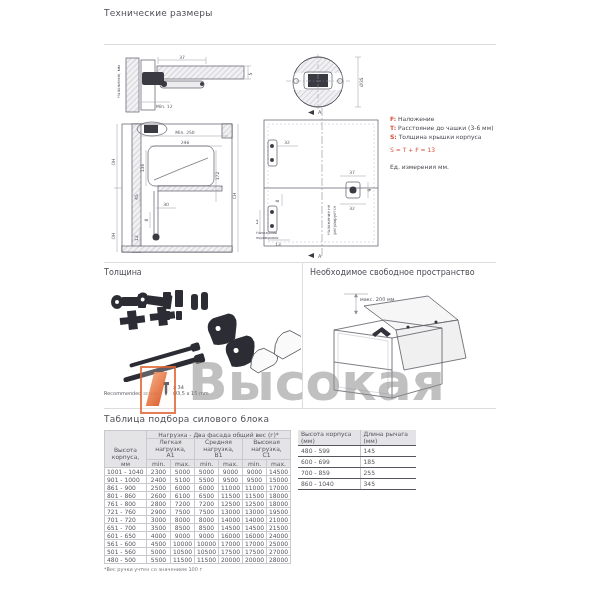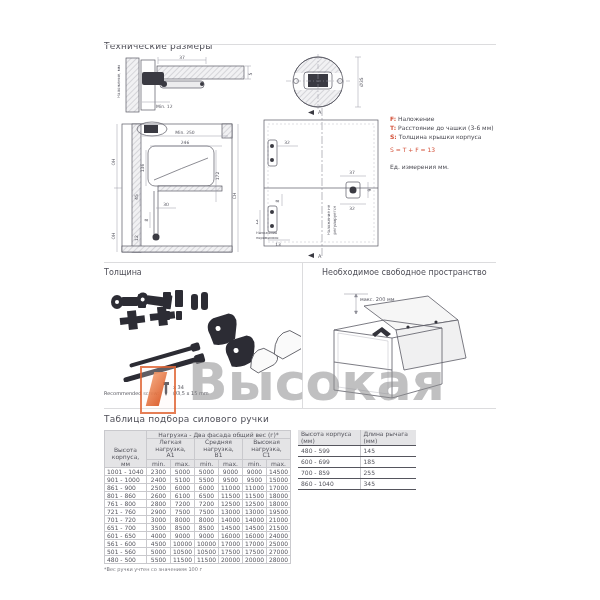--- a/index.html
+++ b/index.html
@@ -38,21 +38,21 @@
   .screw-col{display:flex;flex-direction:column;line-height:6px}
   
   .watermark{position:absolute;left:140px;top:348px;display:flex;z-index:50;pointer-events:none}
   .wm-logo{width:32px;height:44px;border:2px solid rgba(222,94,44,.8);margin-top:18px;position:relative;background:rgba(255,245,240,.25)}
   .wm-bar{position:absolute;left:8px;top:4px;width:13px;height:34px;background:linear-gradient(115deg,#f19c6e,#da5520);transform:skewX(-14deg);opacity:.9}
   .wm-text{font-size:52px;font-weight:bold;color:rgba(140,140,142,.55);line-height:1;margin-left:12px;margin-top:8px;letter-spacing:0}
 </style>
 </head>
 <body>
 
-<div class="abs sec-title" style="left:104px;top:41px">Технические размеры</div>
+<div class="abs sec-title" style="left:104px;top:8px">Технические размеры</div>
 <div class="rule" style="left:104px;top:44px;width:392px"></div>
 
 <svg class="abs" style="left:112px;top:54px" width="142" height="62" viewBox="0 0 142 62">
   <defs>
     <pattern id="p1" width="4" height="4" patternUnits="userSpaceOnUse" patternTransform="rotate(45)">
       <rect width="4" height="4" fill="#f1f1f3"></rect>
         <line x1="0" y1="0" x2="0" y2="4" stroke="#a9a9b3" stroke-width="0.8"></line>
     </pattern>
   </defs>
   <g stroke="#5a5a64" stroke-width="0.7" fill="none">
@@ -202,21 +202,21 @@
   <div><span class="lg-key">T:</span> <span>Расстояние до чашки (3-6 мм)</span></div>
   <div><span class="lg-key">S:</span> <span>Толщина крышки корпуса</span></div>
   <div class="lg-formula">S = T + F = 13</div>
   <div class="lg-units">Ед. измерения мм.</div>
 </div>
 
 <div class="rule" style="left:104px;top:262px;width:392px"></div>
 <div class="vrule" style="left:302px;top:262px;height:146px"></div>
 
 <div class="abs sub-title" style="left:104px;top:268px">Толщина</div>
-<div class="abs sub-title" style="left:322px;top:268px">Необходимое свободное пространство</div>
+<div class="abs sub-title" style="left:310px;top:268px">Необходимое свободное пространство</div>
 
 <svg class="abs" style="left:105px;top:286px" width="196" height="96" viewBox="0 0 196 96">
   <g fill="#2c2c34">
     <g>
         <ellipse cx="12" cy="16" rx="6" ry="7"></ellipse>
         <rect x="16" y="11" width="18" height="9" rx="2"></rect>
         <rect x="33" y="8" width="8" height="14" rx="1"></rect>
         <circle cx="12" cy="16" r="2" fill="#ffffff"></circle>
       </g>
     <g transform="translate(28,-4) rotate(8)">
@@ -296,21 +296,21 @@
   <g stroke="#8a8a94" stroke-width="0.5">
     <line x1="36" y1="8" x2="60" y2="8"></line>
       <line x1="48" y1="8" x2="48" y2="28"></line>
     <polygon points="46.5,11 49.5,11 48,8" fill="#8a8a94"></polygon>
     <polygon points="46.5,25 49.5,25 48,28" fill="#8a8a94"></polygon>
   </g>
   <text x="52" y="15" font-size="5">макс. 200 мм</text>
 </svg>
 
 <div class="rule" style="left:104px;top:408px;width:392px"></div>
-<div class="abs sec-title" style="left:104px;top:414px">Таблица подбора силового ручки</div>
+<div class="abs sec-title" style="left:104px;top:414px">Таблица подбора силового блока</div>
 
 <table class="abs mtab" style="left:104px;top:430px">
   <colgroup>
       <col class="c0">
       <col class="cn">
       <col class="cn">
       <col class="cn">
       <col class="cn">
       <col class="cn">
       <col class="cn">

